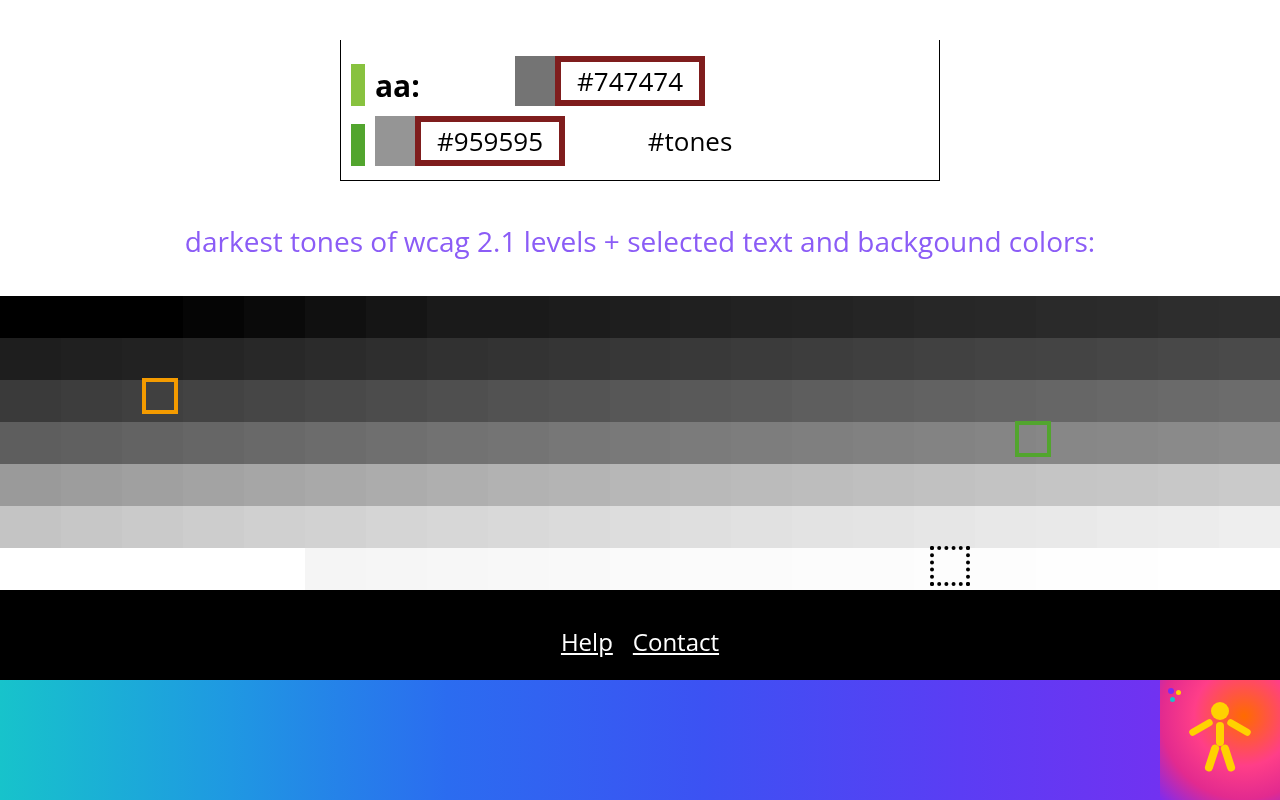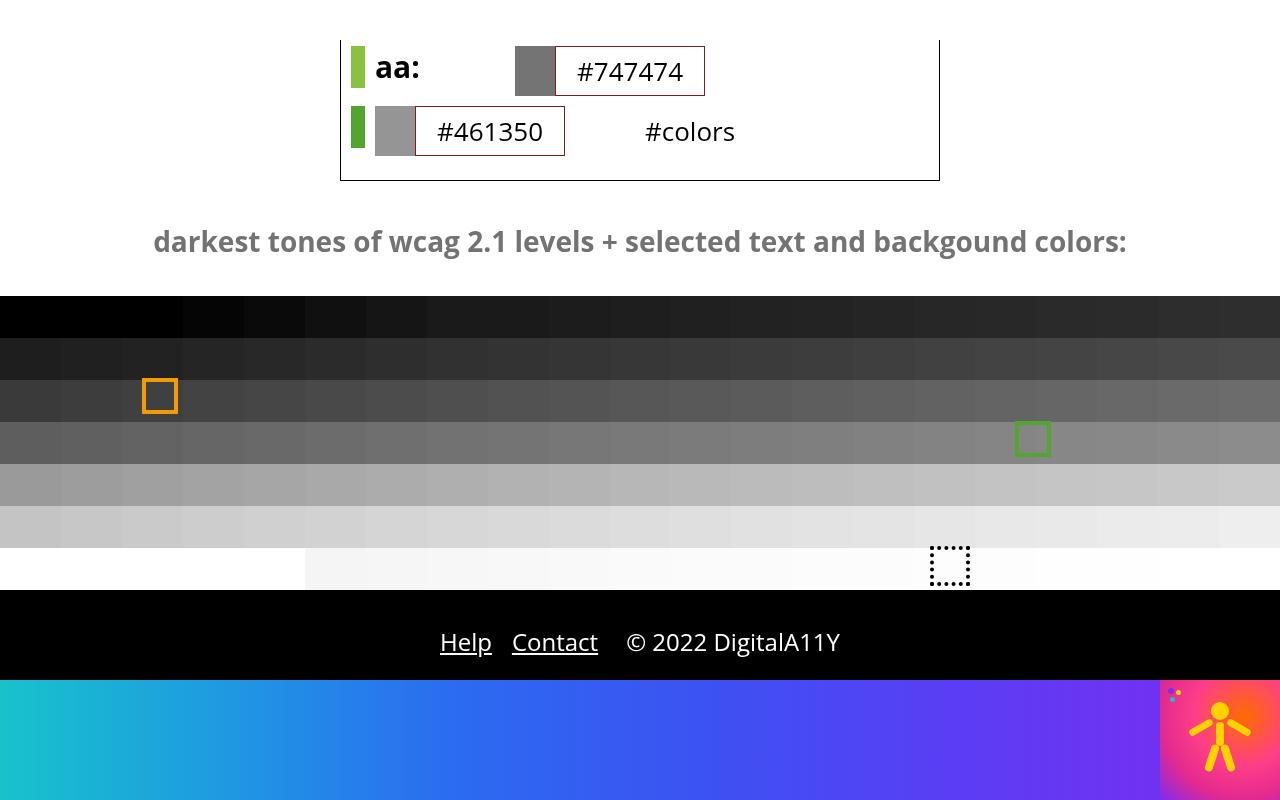--- a/index.html
+++ b/index.html
@@ -16,21 +16,21 @@
       position: absolute;
       left: 340px;
       top: 40px;
       width: 600px;
       border: 1px solid #000;
       border-top: none;
       padding: 6px 10px 14px 10px;
     }
     .panel-row {
       display: flex;
-      align-items: flex-start;
+      align-items: flex-end;
       height: 60px;
       gap: 10px;
     }
     .level-bar {
       width: 14px;
       height: 42px;
     }
     .level-label {
       font-size: 30px;
       font-weight: 700;
@@ -46,21 +46,21 @@
       align-items: center;
     }
     .swatch {
       width: 40px;
       height: 50px;
     }
     .hex-box {
       display: flex;
       align-items: center;
       justify-content: center;
-      border: 1px solid #7f1d1d;
+      border: 6px solid #7f1d1d;
       height: 50px;
       width: 150px;
       font-size: 26px;
       font-weight: 400;
       text-align: center;
     }
     .hex-plain {
       font-size: 26px;
       font-weight: 400;
       padding-left: 42px;
@@ -68,22 +68,22 @@
       text-align: center;
     }
 
     .description {
       position: absolute;
       left: 0;
       right: 0;
       top: 222px;
       text-align: center;
       font-size: 28px;
-      font-weight: 700;
-      color: #737373;
+      font-weight: 400;
+      color: #8b5cf6;
     }
 
     .gradient-stack {
       position: absolute;
       left: 0;
       top: 296px;
       width: 1280px;
     }
     .tone-row {
       height: 42px;
@@ -234,24 +234,24 @@
         <div class="swatch" style="background:#747474"></div>
         <div class="hex-box">#747474</div>
       </div>
     </div>
   </div>
   <div class="panel-row">
     <div class="level-bar" style="background:#52a52e"></div>
     <div class="swatch-group">
       <div class="swatch-pair">
         <div class="swatch" style="background:#959595"></div>
-        <div class="hex-box">#461350</div>
+        <div class="hex-box">#959595</div>
       </div>
       <div class="swatch-pair">
-        <div class="hex-plain">#colors</div>
+        <div class="hex-plain">#tones</div>
       </div>
     </div>
   </div>
 </div>
 
 <div class="description">darkest tones of wcag 2.1 levels + selected text and backgound colors:</div>
 
 <div class="gradient-stack" id="tone-stack">
     <div class="tone-row">
       <div class="tone-cell" style="background: rgb(0, 0, 0);"></div>
@@ -418,21 +418,20 @@
 
 <div class="marker marker-orange"></div>
 <div class="marker marker-green"></div>
 <div class="marker-dotted">
   <div class="dotted-border"></div>
 </div>
 
 <div class="footer">
   <a href="#">Help</a>
   <a href="#">Contact</a>
-  <span class="copyright">© 2022 DigitalA11Y</span>
 </div>
 
 <div class="bottom-gradient"></div>
 
 <div class="a11y-badge">
   <div class="a11y-dots">
     <span class="d1"></span>
       <span class="d2"></span>
       <span class="d3"></span>
   </div>

